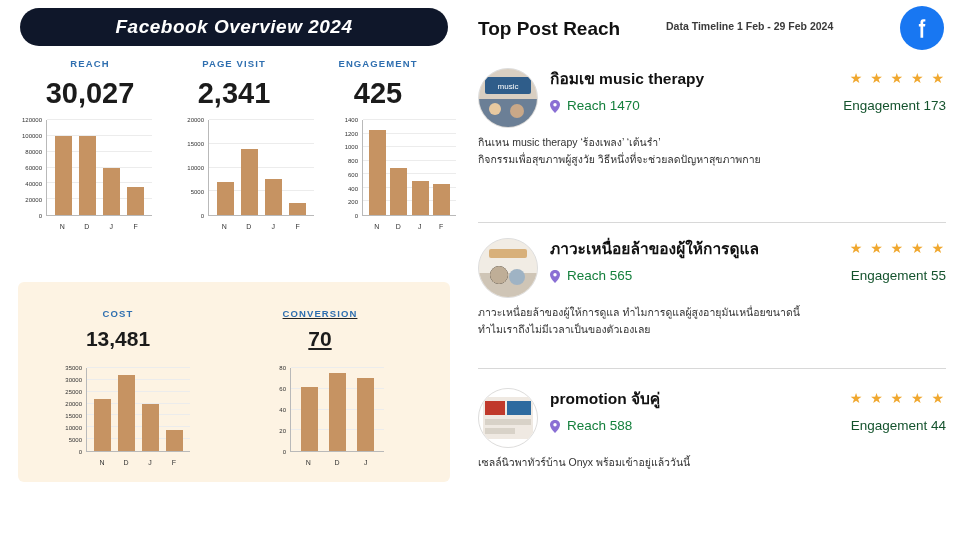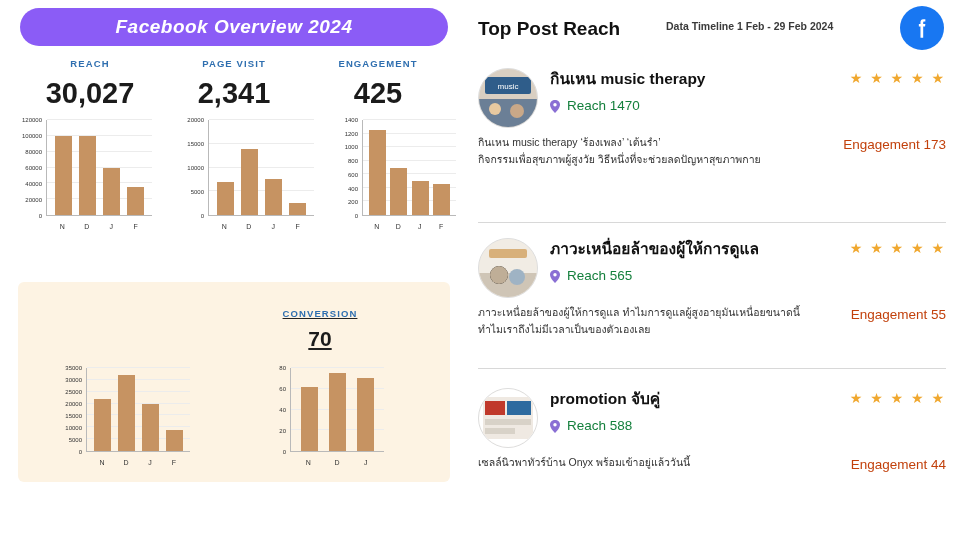--- a/index.html
+++ b/index.html
@@ -10,21 +10,21 @@
     color:#222;
     overflow:hidden;
     position:relative;
   }
   
   .left{
     position:absolute;left:0;top:0;width:468px;height:540px;
   }
   .title-pill{
     position:absolute;left:20px;top:8px;width:428px;height:38px;
-    background:#8b5cf6;border-radius:19px;
+    background:#0f172a;border-radius:19px;
     display:flex;align-items:center;justify-content:center;
   }
   .title-pill span{
     color:#ffffff;font-style:italic;font-weight:bold;font-size:19px;
     letter-spacing:.5px;
   }
   .kpi-row{position:absolute;left:18px;top:58px;width:432px;height:190px;}
   .kpi{position:absolute;top:0;width:144px;text-align:center;}
   .kpi .label{
     font-size:9.5px;font-weight:bold;letter-spacing:1.1px;color:#2f6fb0;
@@ -104,21 +104,21 @@
   }
   .reach-pin{
     width:10px;height:13px;display:inline-block;
   }
   .reach-text{font-size:13.5px;color:#15803d;}
   .stars{
     position:absolute;right:0;top:0;font-size:14px;color:#f0a830;letter-spacing:2px;
     white-space:nowrap;
   }
   .engagement{
-    position:absolute;right:0;top:28px;font-size:13.5px;color:#c2410c;white-space:nowrap;margin-top:39px;
+    position:absolute;right:0;top:28px;font-size:13.5px;color:#14532d;white-space:nowrap;
   }
   .post-body{
     position:absolute;left:0;top:66px;right:0;font-size:10.5px;color:#333;line-height:1.65;
   }
   .divider{
     position:absolute;left:8px;width:468px;height:1px;background:#d8d8d8;
   }
   .thumb-art{position:absolute;inset:0;}
 </style>
 </head>
@@ -237,20 +237,24 @@
         <div class="xlabels">
           <span>N</span>
           <span>D</span>
           <span>J</span>
           <span>F</span>
         </div>
       </div>
     </div>
 
   <div class="bottom-card">
+    <div class="bottom-kpi" style="left:20px;">
+      <div class="label">COST</div>
+      <div class="value">13,481</div>
+    </div>
     <div class="bottom-kpi" style="left:222px;text-decoration:underline;">
       <div class="label">CONVERSION</div>
       <div class="value">70</div>
     </div>
     <div class="chart-box" id="chart3" style="left:36px;top:86px;width:140px;height:106px;">
         <div class="chart-wrap">
           <div class="axis-labels" style="height: 84px;">
             <div style="top: 84px;">0</div>
             <div style="top: 72px;">5000</div>
             <div style="top: 60px;">10000</div>
@@ -327,21 +331,21 @@
       <svg class="thumb-art" viewBox="0 0 58 58" aria-hidden="true">
         <rect width="58" height="58" fill="#d9cfc2"></rect>
         <rect x="0" y="30" width="58" height="28" fill="#6b7f96"></rect>
         <rect x="6" y="8" width="46" height="17" rx="2" fill="#2f5d8a"></rect>
         <text x="29" y="20" font-size="8" fill="#ffffff" text-anchor="middle" font-family="Liberation Sans, sans-serif">music</text>
         <circle cx="16" cy="40" r="6" fill="#e8c9a0"></circle>
         <circle cx="38" cy="42" r="7" fill="#c9a888"></circle>
       </svg>
     </div>
     <div class="post-head">
-      <div class="post-title">กินเหน music therapy</div>
+      <div class="post-title">กิอมเข music therapy</div>
       <div class="reach-line">
         <span class="reach-pin">
           <svg width="10" height="13" viewBox="0 0 10 13" aria-hidden="true">
             <path d="M5 0C2.2 0 0 2.1 0 4.7 0 8.2 5 13 5 13s5-4.8 5-8.3C10 2.1 7.8 0 5 0z" fill="#8a6fd4"></path>
             <circle cx="5" cy="4.7" r="1.7" fill="#ffffff"></circle>
           </svg>
         </span>
         <span class="reach-text">Reach 1470</span>
       </div>
       <div class="stars">★ ★ ★ ★ ★</div>

